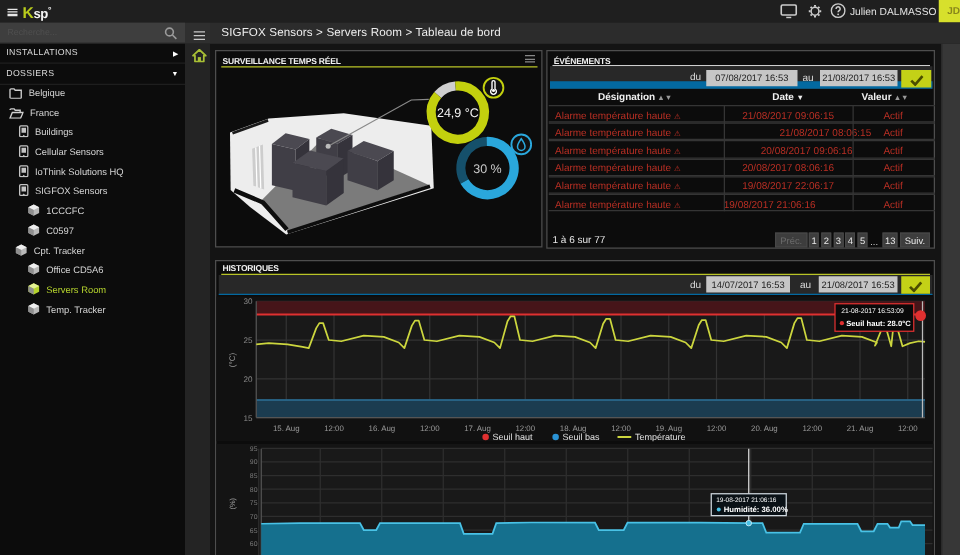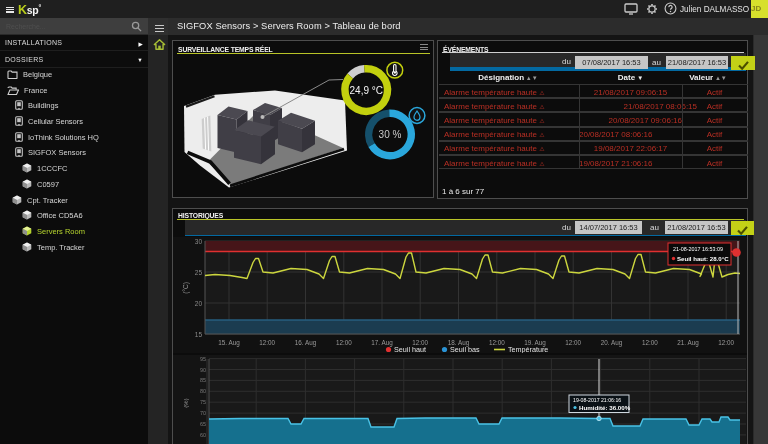--- a/index.html
+++ b/index.html
@@ -5,42 +5,42 @@
 *{margin:0;padding:0;box-sizing:border-box}
 html,body{width:768px;height:444px;overflow:hidden}
 body{background:#141414;font-family:"Liberation Sans",sans-serif;position:relative}
 .abs{position:absolute}
 
 #topbar{left:0;top:0;width:768px;height:18px;background:#1f1f1f}
 #burger1 span{display:block;width:8.5px;height:1.2px;background:#e8e8e8;margin:1px 0}
 #logo{left:18px;top:2.5px;font-size:10.5px;font-weight:bold;color:#f4f4f4;letter-spacing:-.3px}
 #logo .k{color:#b9cc1c;font-size:12.5px}
 #uname{left:680px;top:4.5px;font-size:8.2px;color:#e3e3e3;white-space:nowrap}
-#jd{left:751px;top:0;width:17px;height:18px;background:#d7e02c;color:#88861c;font-size:8px;font-weight:bold;text-align:left;line-height:18px}
+#jd{left:751px;top:0;width:17px;height:18px;background:#d7e02c;color:#88861c;font-size:8px;font-weight:bold;text-align:right;line-height:18px}
 
 #searchrow{left:0;top:18px;width:148px;height:17px;background:#3e3e3e;border-bottom:1px solid #2a2a2a}
 #searchrow .ph{position:absolute;left:6px;top:5px;font-size:7px;color:#4f4f4f}
 #stripsq{left:148px;top:18px;width:20px;height:17px;background:#2f2f2f}
 #burger2 span{display:block;width:9px;height:1.5px;background:#c9c9c9;margin:1.6px 0}
 #crumb{left:168px;top:18px;width:600px;height:17px;background:#2c2c2c;color:#ededed;font-size:9.3px;line-height:17px;padding-left:9px;letter-spacing:.1px}
 
 #sidebar{left:0;top:35px;width:148px;height:409px;background:#0c0c0c}
 #strip{left:148px;top:35px;width:20px;height:409px;background:#242424}
 #scrollbar{left:753px;top:35px;width:15px;height:409px;background:#373737;border-left:1px solid #2a2a2a}
 .navhead{position:absolute;left:0;width:148px;height:16px;color:#dcdcdc;font-size:7px;line-height:16px;padding-left:5px;letter-spacing:.3px;border-bottom:1px solid #1e1e1e}
 .navhead .arr{position:absolute;right:5px;top:0;font-size:5.5px;color:#fff}
 .ti{position:absolute;display:flex;align-items:center;height:15.7px;color:#d6d6d6;font-size:7.5px;width:148px}
 .ti svg{flex:0 0 auto}
 .ti .lbl{margin-left:5px;white-space:nowrap}
 .green{color:#b5d32e}
 
 .panel{position:absolute;background:#0c0c0c;border:1px solid #4e4e4e}
 .ptitle{position:absolute;left:5px;top:4.5px;font-size:6.8px;font-weight:bold;color:#f2f2f2;letter-spacing:-.15px}
 .punder{position:absolute;left:4px;height:1px}
-.filter{position:absolute;left:12px;right:1px;height:20px;background:#282828;border-bottom:4px solid #0369a1}
+.filter{position:absolute;left:2px;right:1px;height:20px;background:#282828;border-bottom:6px solid #0369a1}
 .filter .du{position:absolute;top:5px;font-size:8px;color:#ddd}
 .dfield{position:absolute;top:3.5px;height:13px;background:#c6c6c6;color:#222;font-size:7.5px;line-height:13px;text-align:center;white-space:nowrap}
 .chk{position:absolute;top:3px;height:14px;width:24px;background:#c3d117;text-align:center}
 .chk svg{margin-top:3px}
 
 .ecell{position:absolute;font-size:8px;color:#b92f24;overflow:hidden;white-space:nowrap}
 .ehead{position:absolute;font-size:8px;font-weight:bold;color:#f0f0f0;text-align:center}
 .erow{position:absolute;left:1px;border-bottom:1px solid #353535}
 .pagebox{display:inline-block;vertical-align:top;min-width:8px;height:11.5px;background:#3d3d3d;border:1px solid #474747;color:#e8e8e8;font-size:7.5px;line-height:11px;text-align:center;padding:0 1px;margin-left:1.5px}
 </style>
@@ -263,34 +263,37 @@
 <div class="erow" style="top:57.2px;width:309px;height:14.2px;border-top:1px solid #353535"></div>
 <div class="ecell" style="left:6px;top:60.7px;width:130px">Alarme température haute <span style="font-size:6px">⚠</span></div>
 <div class="ecell" style="left:156px;top:60.7px;width:103px;text-align:right">21/08/2017 08:06:15</div>
 <div class="ecell" style="left:244px;top:60.7px;width:65px;text-align:center">Actif</div>
 <div class="erow" style="top:71.4px;width:309px;height:14.2px;border-top:1px solid #353535"></div>
 <div class="ecell" style="left:6px;top:74.9px;width:130px">Alarme température haute <span style="font-size:6px">⚠</span></div>
 <div class="ecell" style="left:141px;top:74.9px;width:103px;text-align:right">20/08/2017 09:06:16</div>
 <div class="ecell" style="left:244px;top:74.9px;width:65px;text-align:center">Actif</div>
 <div class="erow" style="top:85.6px;width:309px;height:14.2px;border-top:1px solid #353535"></div>
 <div class="ecell" style="left:6px;top:89.1px;width:130px">Alarme température haute <span style="font-size:6px">⚠</span></div>
-<div class="ecell" style="left:141px;top:89.1px;width:103px;">20/08/2017 08:06:16</div>
+<div class="ecell" style="left:141px;top:89.1px;width:103px;text-align:center">20/08/2017 08:06:16</div>
 <div class="ecell" style="left:244px;top:89.1px;width:65px;text-align:center">Actif</div>
 <div class="erow" style="top:99.8px;width:309px;height:14.2px;border-top:1px solid #353535"></div>
 <div class="ecell" style="left:6px;top:103.3px;width:130px">Alarme température haute <span style="font-size:6px">⚠</span></div>
 <div class="ecell" style="left:141px;top:103.3px;width:103px;text-align:center">19/08/2017 22:06:17</div>
 <div class="ecell" style="left:244px;top:103.3px;width:65px;text-align:center">Actif</div>
 <div class="erow" style="top:114.0px;width:309px;height:14.2px;border-top:1px solid #353535;border-bottom:1px solid #353535"></div>
 <div class="ecell" style="left:6px;top:117.5px;width:130px">Alarme température haute <span style="font-size:6px">⚠</span></div>
 <div class="ecell" style="left:141px;top:117.5px;width:103px;text-align:left">19/08/2017 21:06:16</div>
 <div class="ecell" style="left:244px;top:117.5px;width:65px;text-align:center">Actif</div>
 <div class="abs" style="left:141px;top:43.0px;width:1px;height:85.2px;background:#353535"></div>
 <div class="abs" style="left:244px;top:43.0px;width:1px;height:85.2px;background:#353535"></div>
     </div>
   <div class="abs" style="left:4px;top:146px;font-size:8px;color:#e8e8e8">1 à 6 sur 77</div>
+  <div class="abs" style="right:3px;top:145px;text-align:right;line-height:11px">
+    <span class="pagebox" style="color:#6a6a6a;padding:0 3px">Préc.</span><span class="pagebox">1</span><span class="pagebox">2</span><span class="pagebox">3</span><span class="pagebox">4</span><span class="pagebox">5</span><span style="color:#d5d5d5;font-size:7.5px">&nbsp;...&nbsp;</span><span class="pagebox">13</span><span class="pagebox" style="padding:0 3px">Suiv.</span>
+  </div>
 </div>
 
 <div class="panel" id="p3" style="left:172px;top:208px;width:576px;height:236px;border-bottom:none">
   <div class="ptitle" style="top:3px">HISTORIQUES</div>
   <div class="punder" style="top:9.5px;width:567px;background:#b9c427"></div>
   <div class="filter" style="top:10.5px;height:16.5px;border-bottom-width:1.5px">
     <span class="du" style="left:377px;top:3px">du</span>
     <div class="dfield" style="left:390px;width:67px;top:1.5px">14/07/2017 16:53</div>
     <span class="du" style="left:465px;top:3px">au</span>
     <div class="dfield" style="left:480px;width:63px;top:1.5px">21/08/2017 16:53</div>

